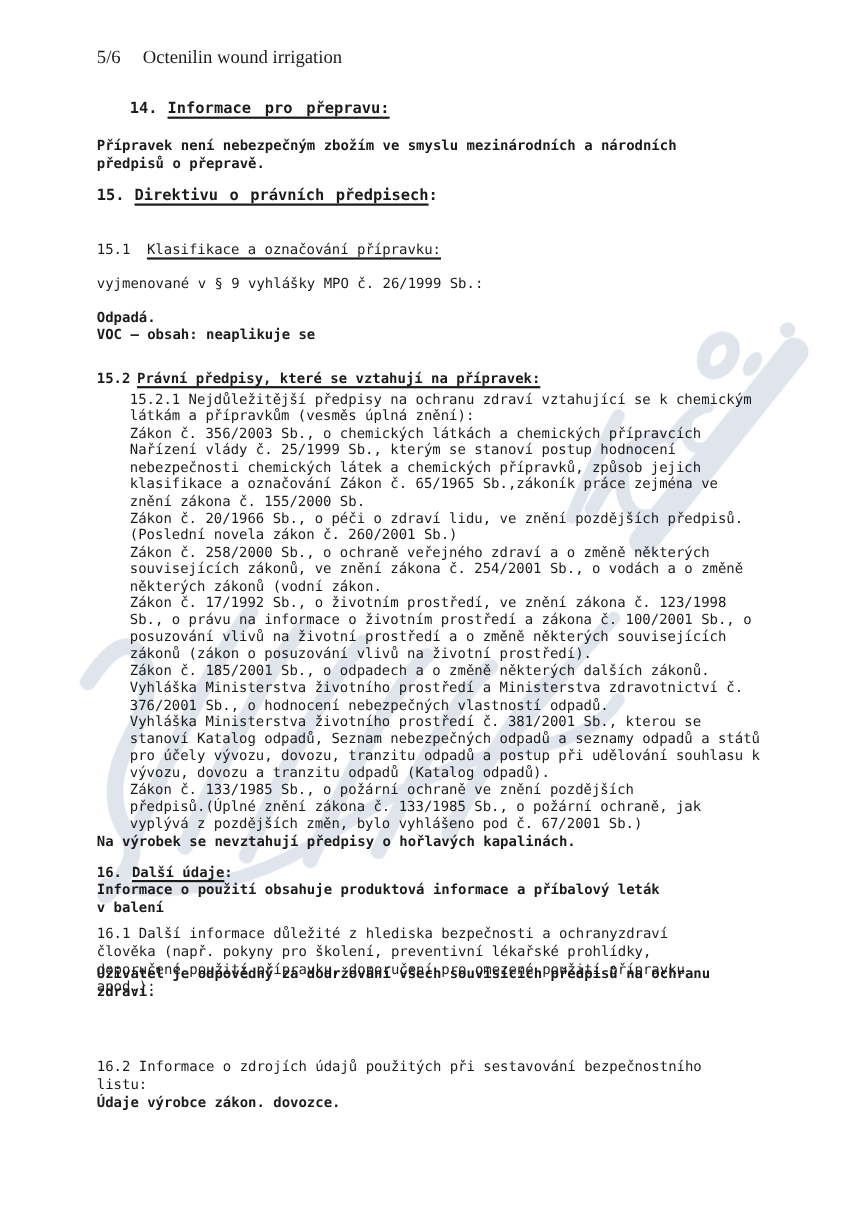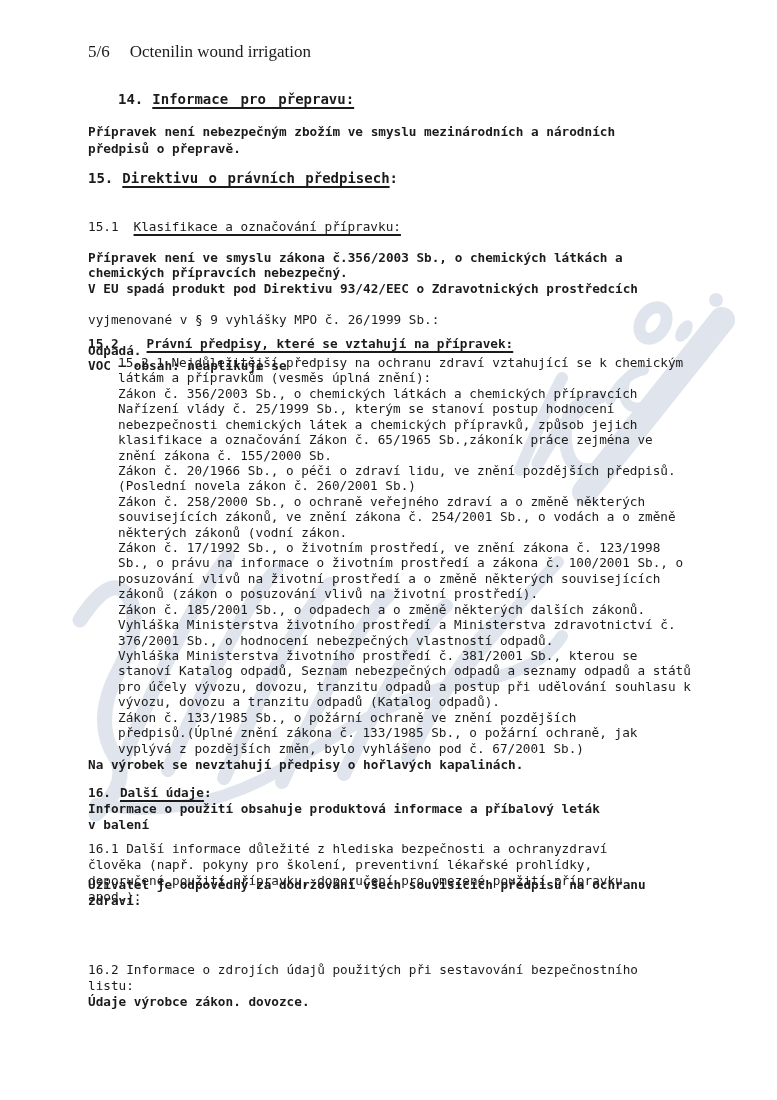--- a/index.html
+++ b/index.html
@@ -24,21 +24,21 @@
   .h-main .num{margin-right:9px;}
   .h-sub{white-space:nowrap;}
   .u{
     text-decoration:underline;
     text-decoration-thickness:1.6px;
     text-underline-offset:2.5px;
   }
   .ws4{word-spacing:4px;}
   .ws2{word-spacing:2px;}
   .gap2{margin-left:15px;}  
-  .gap3{margin-left:28px;}  
+  .gap3{margin-left:6px;}  
   .gap1{margin-right:9px;}
   .lh-reg{line-height:15.42px;margin-left:30px;}
   .lh-16{line-height:16px;}
   .lh-165{line-height:16.5px;}
   .mr10{margin-left:20px;}
 </style>
 </head>
 <body>
 
 <div class="page">
@@ -75,23 +75,20 @@
   </div>
   <div class="txt bold lh-165" style="top:124px;">Přípravek není nebezpečným zbožím ve smyslu mezinárodních a národních
 předpisů o přepravě.</div>
 
   <div class="txt h-main" style="top:170px;">
     <span class="num">15.</span><span class="u ws2">Direktivu o právních předpisech</span><span>:</span>
   </div>
 
   <div class="txt" style="top:203px;">
     <div class="h-sub"><span>15.1</span><span class="u gap2">Klasifikace a označování přípravku:</span></div>
-    <div class="bold">Přípravek není ve smyslu zákona č.356/2003 Sb., o chemických látkách a
-chemických přípravcích nebezpečný.
-V EU spadá produkt pod Direktivu 93/42/EEC o Zdravotnických prostředcích</div>
     <div>vyjmenované v § 9 vyhlášky MPO č. 26/1999 Sb.:</div>
     <div class="bold">Odpadá.
 VOC – obsah: neaplikuje se</div>
   </div>
 
   <div class="txt bold h-sub" style="top:336px;">
     <span>15.2</span><span class="u gap3">Právní předpisy, které se vztahují na přípravek:</span>
   </div>
   <div class="txt lh-reg" style="top:355px;">15.2.1 Nejdůležitější předpisy na ochranu zdraví vztahující se k chemickým
 látkám a přípravkům (vesměs úplná znění):

